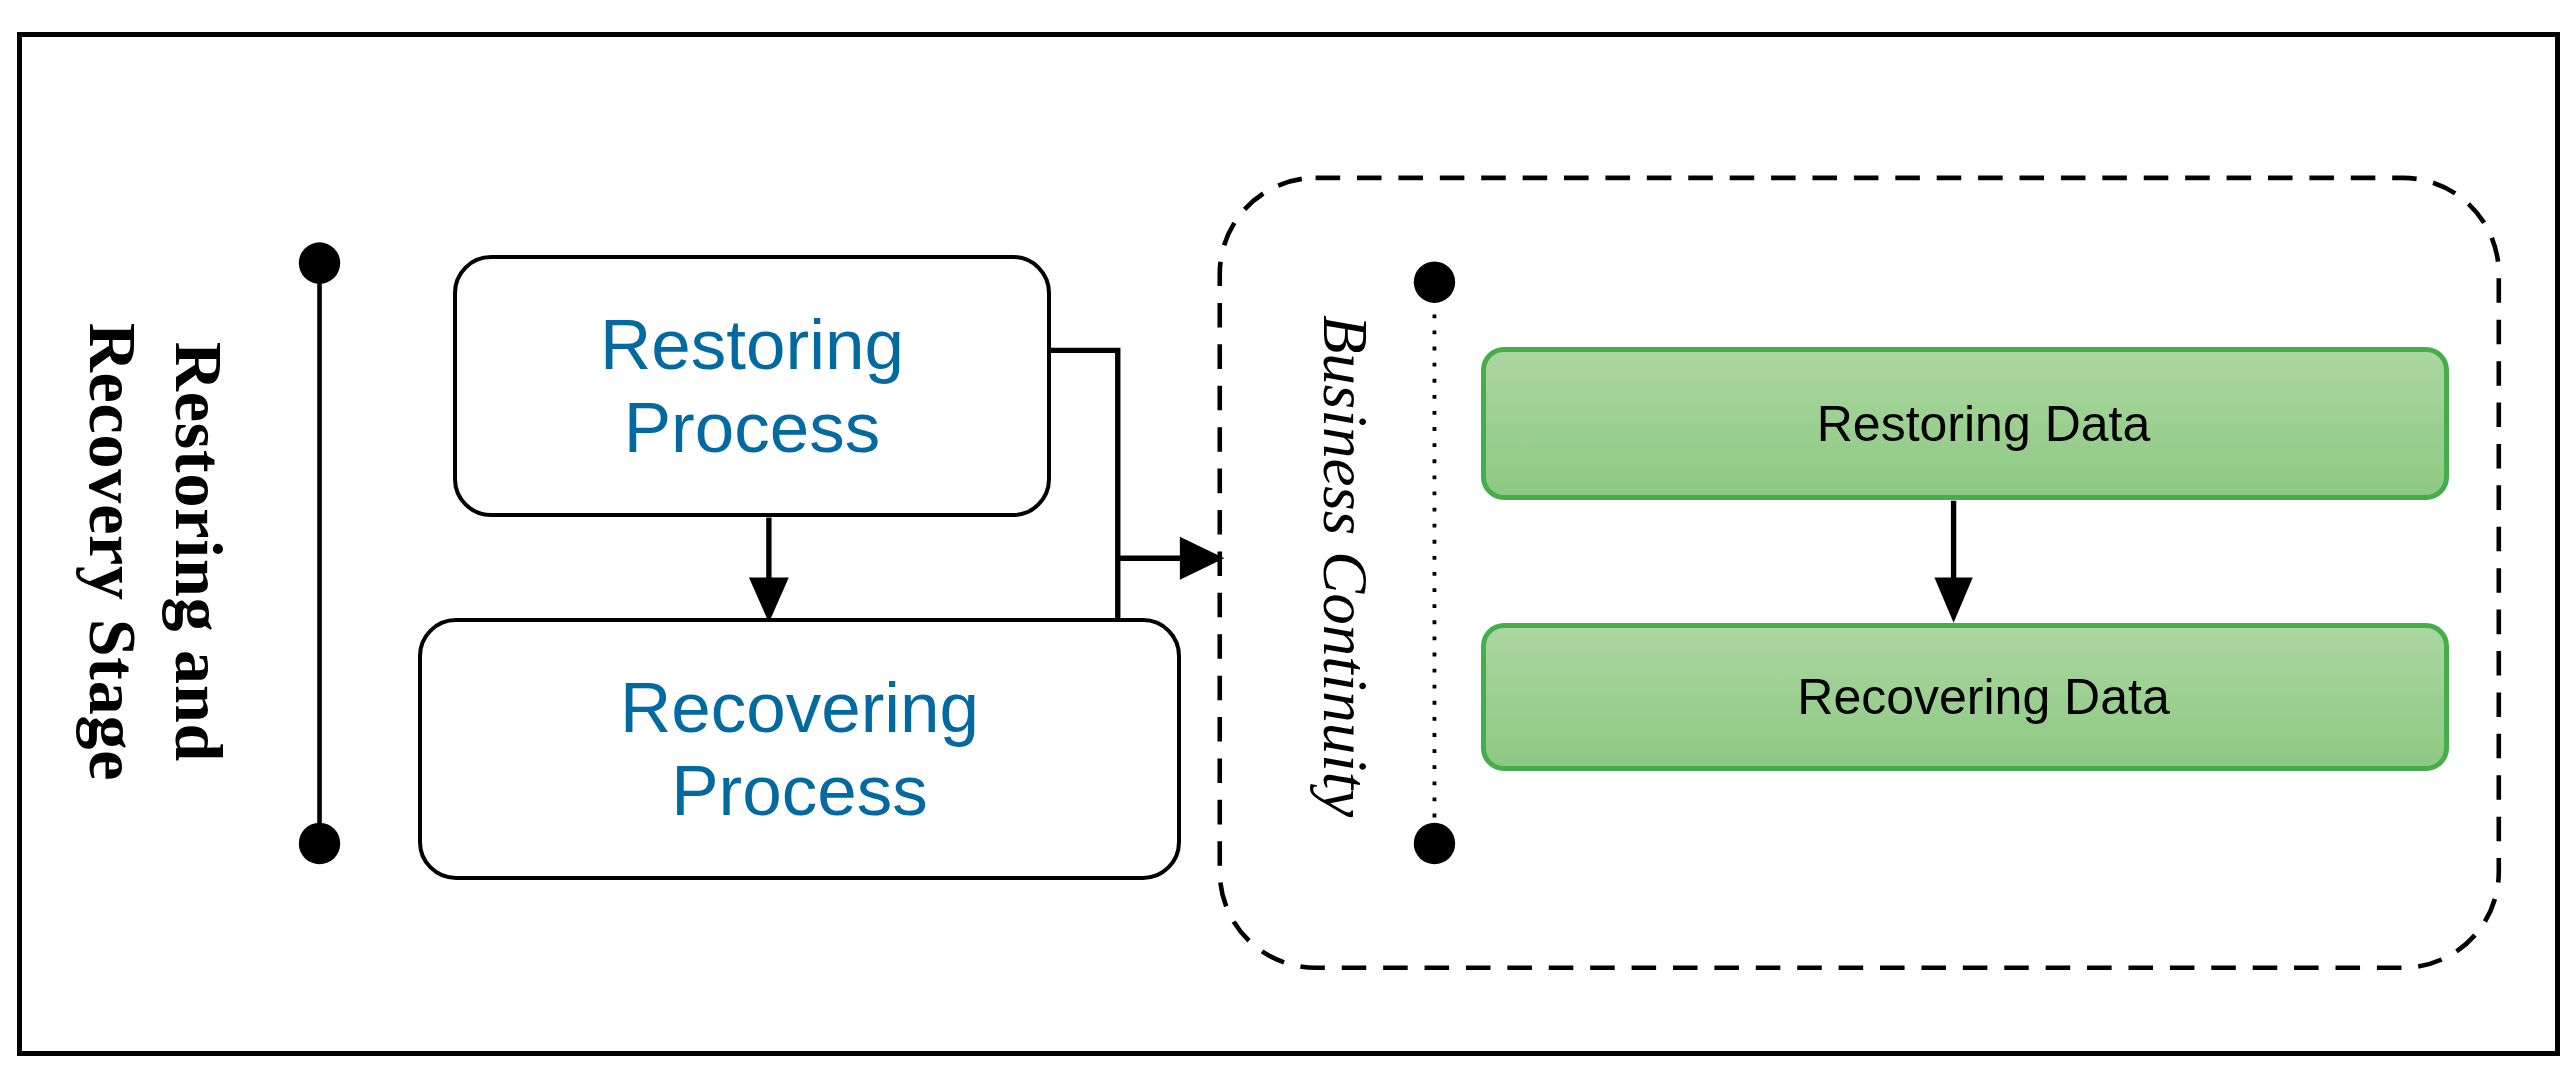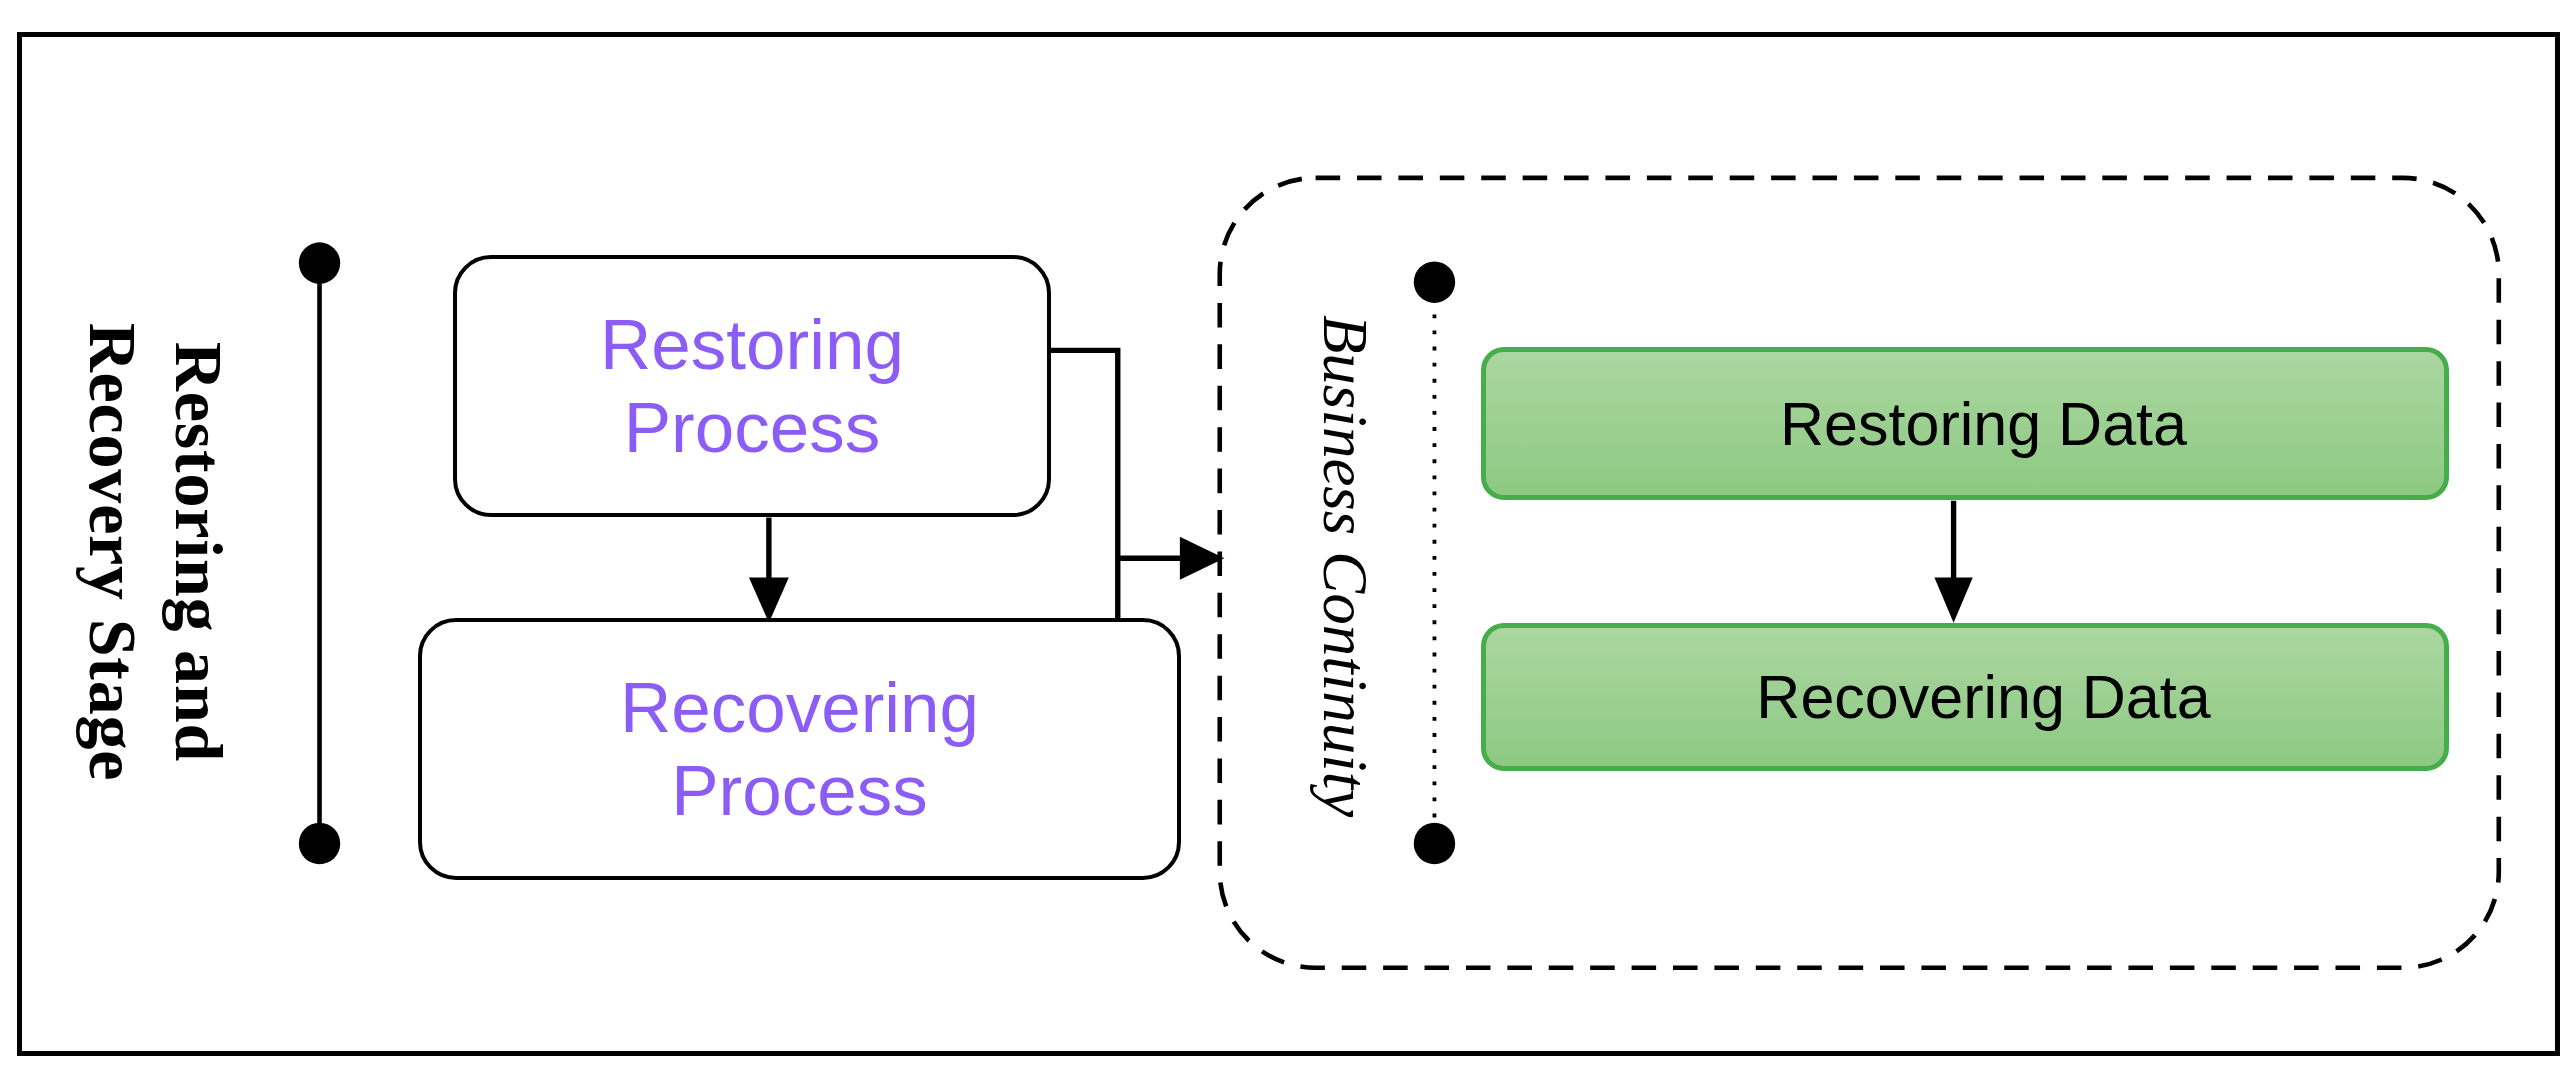--- a/index.html
+++ b/index.html
@@ -12,35 +12,35 @@
   
   .stage-label{position:absolute;left:-143px;top:466px;width:598px;height:172px;
           transform:rotate(90deg);text-align:center;
           font-family:"Liberation Serif", serif;font-weight:bold;font-size:68px;line-height:86px;
           color:var(--ink,#000);letter-spacing:0.8px;}
   .stage-label span{display:block;}
 
   
   .pbox{position:absolute;border:4.6px solid var(--ink,#000);border-radius:38px;background:#fff;
           display:flex;flex-direction:column;align-items:center;justify-content:center;
-          font-size:71px;line-height:83px;color:#8b5cf6;text-align:center;box-sizing:border-box;}
+          font-size:71px;line-height:83px;color:#0369a1;text-align:center;box-sizing:border-box;}
   .pbox1{left:453px;top:255px;width:598px;height:262px;}
   .pbox2{left:418px;top:618px;width:763px;height:262px;}
 
   
   .bc-label{position:absolute;left:1042px;top:520px;width:606px;height:92px;
           transform:rotate(90deg);text-align:center;
           font-family:"Liberation Serif", serif;font-style:italic;font-size:63px;line-height:92px;
           color:var(--ink,#000);}
 
   
   .gbox{position:absolute;border:5.4px solid var(--green-border,#45ad49);border-radius:23px;
           background:linear-gradient(to bottom,var(--green-top,#abd6a0),var(--green-bottom,#8dc983));
           display:flex;align-items:center;justify-content:center;
-          font-size:61px;color:#000;box-sizing:border-box;padding-left:37px;}
+          font-size:50px;color:#000;box-sizing:border-box;padding-left:37px;}
   .gbox1{left:1481px;top:347px;width:968px;height:153px;}
   .gbox2{left:1481px;top:623px;width:968px;height:148px;justify-content:center;}
 </style>
 </head>
 <body>
 
 <div class="canvas">
 
   <svg class="layer" width="2576" height="1072" viewBox="0 0 3358 1398" fill="none">
 

